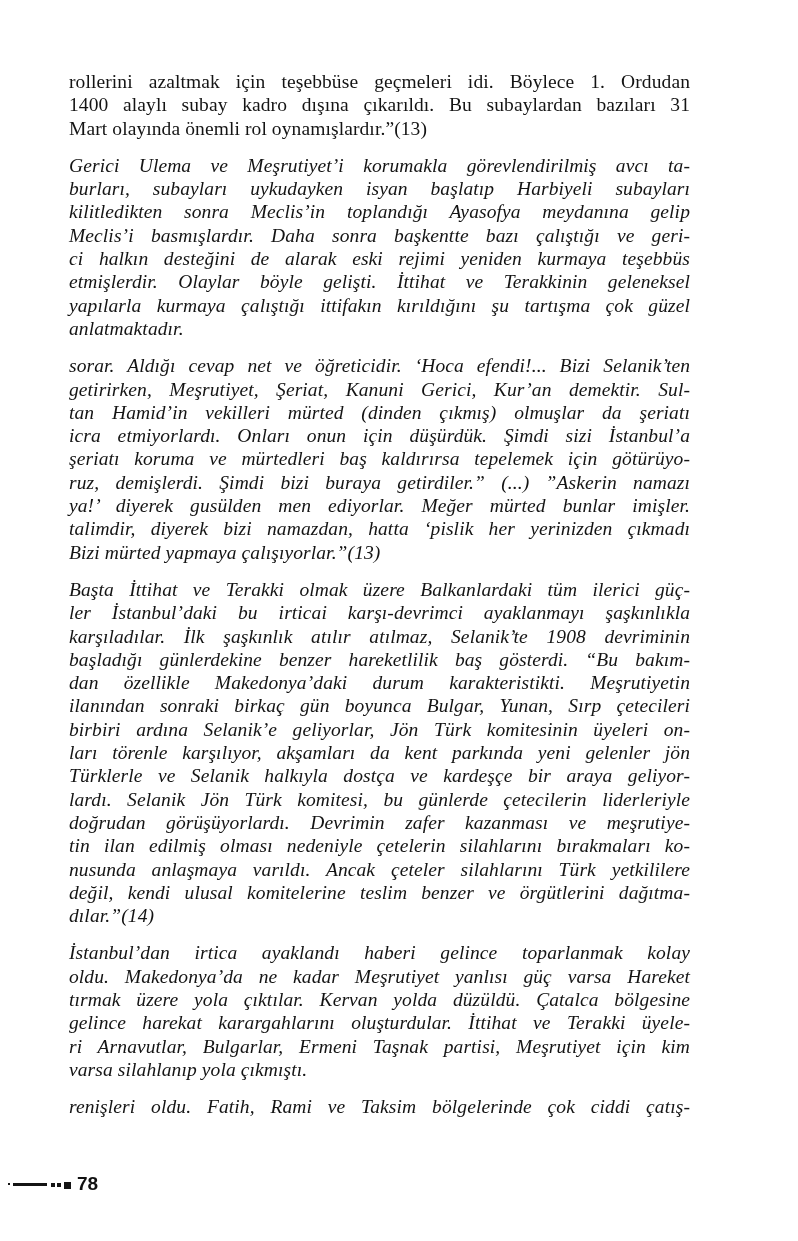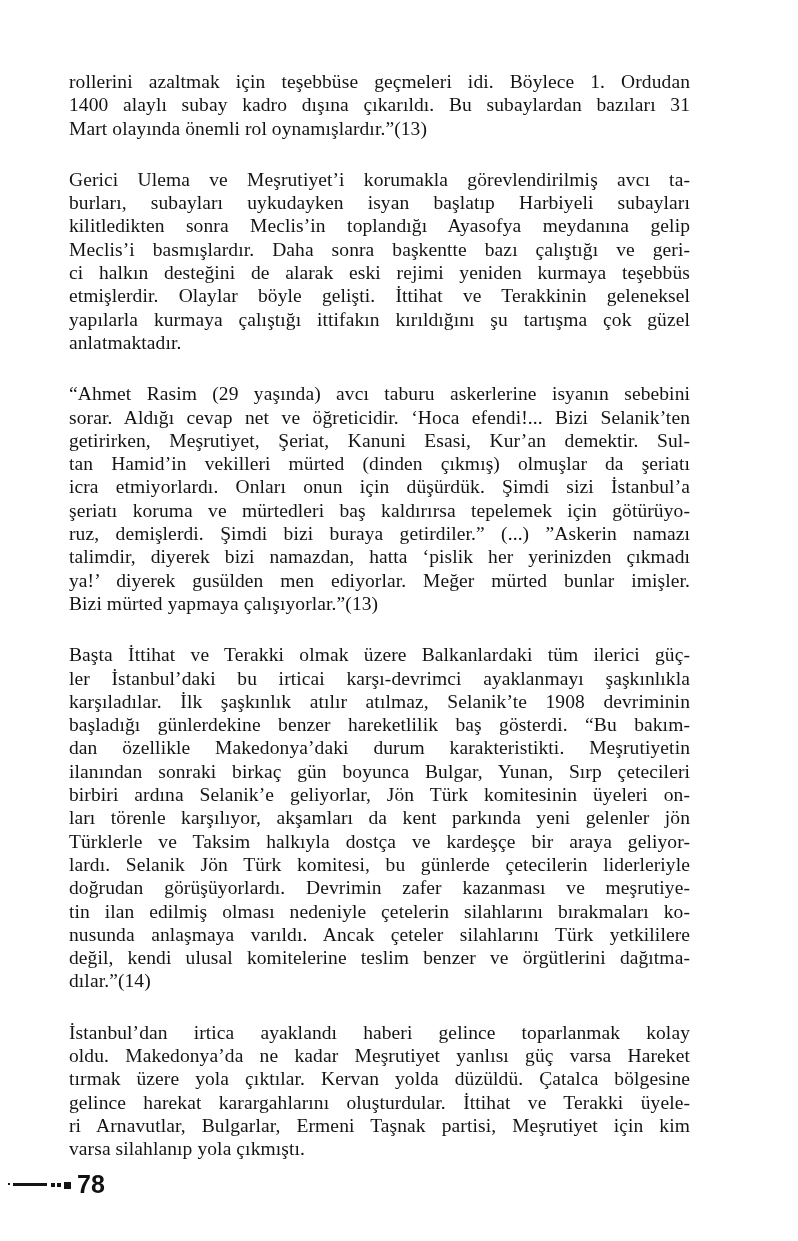--- a/index.html
+++ b/index.html
@@ -19,21 +19,21 @@
     position: absolute;
     left: 69px;
     top: 70px;
     width: 621px;
     font-size: 19.5px;
     line-height: 23.3px;
     color: #141414;
     letter-spacing: 0.1px;
   }
   .para { margin: 0; }
-  .para + .para { margin-top: 28px; }
+  .para + .para { margin-top: 14px; font-style: italic; }
   .line {
     text-align: justify;
     text-align-last: justify;
     white-space: normal;
   }
   .line.last {
     text-align-last: left;
   }
   .footer {
     position: absolute;
@@ -62,21 +62,21 @@
   }
   .orn-sq-small.second { margin-right: 3px; }
   .orn-sq-big {
     width: 7px; height: 7px;
     background: #141414;
     margin-right: 6px;
     margin-top: 2px;
   }
   .page-number {
     font-family: "Liberation Sans", "DejaVu Sans", sans-serif;
-    font-size: 25px;
+    font-size: 19px;
     font-weight: bold;
     color: #111111;
     line-height: 20px;
   }
 </style>
 </head>
 <body>
 
 <div class="page">
 
@@ -91,57 +91,57 @@
         <div class="line">Gerici Ulema ve Meşrutiyet’i korumakla görevlendirilmiş avcı ta-</div>
         <div class="line">burları, subayları uykudayken isyan başlatıp Harbiyeli subayları</div>
         <div class="line">kilitledikten sonra Meclis’in toplandığı Ayasofya meydanına gelip</div>
         <div class="line">Meclis’i basmışlardır. Daha sonra başkentte bazı çalıştığı ve geri-</div>
         <div class="line">ci halkın desteğini de alarak eski rejimi yeniden kurmaya teşebbüs</div>
         <div class="line">etmişlerdir. Olaylar böyle gelişti. İttihat ve Terakkinin geleneksel</div>
         <div class="line">yapılarla kurmaya çalıştığı ittifakın kırıldığını şu tartışma çok güzel</div>
         <div class="line last">anlatmaktadır.</div>
       </div>
       <div class="para">
-        <div class="line">“Ahmet Rasim (29 yaşında) avcı taburu askerlerine isyanın sebebini</div>
         <div class="line">sorar. Aldığı cevap net ve öğreticidir. ‘Hoca efendi!... Bizi Selanik’ten</div>
-        <div class="line">getirirken, Meşrutiyet, Şeriat, Kanuni Esasi, Kur’an demektir. Sul-</div>
+        <div class="line">getirirken, Meşrutiyet, Şeriat, Kanuni Gerici, Kur’an demektir. Sul-</div>
         <div class="line">tan Hamid’in vekilleri mürted (dinden çıkmış) olmuşlar da şeriatı</div>
         <div class="line">icra etmiyorlardı. Onları onun için düşürdük. Şimdi sizi İstanbul’a</div>
         <div class="line">şeriatı koruma ve mürtedleri baş kaldırırsa tepelemek için götürüyo-</div>
         <div class="line">ruz, demişlerdi. Şimdi bizi buraya getirdiler.” (...) ”Askerin namazı</div>
+        <div class="line">ya!’ diyerek gusülden men ediyorlar. Meğer mürted bunlar imişler.</div>
         <div class="line">talimdir, diyerek bizi namazdan, hatta ‘pislik her yerinizden çıkmadı</div>
-        <div class="line">ya!’ diyerek gusülden men ediyorlar. Meğer mürted bunlar imişler.</div>
         <div class="line last">Bizi mürted yapmaya çalışıyorlar.”(13)</div>
       </div>
       <div class="para">
         <div class="line">Başta İttihat ve Terakki olmak üzere Balkanlardaki tüm ilerici güç-</div>
         <div class="line">ler İstanbul’daki bu irticai karşı-devrimci ayaklanmayı şaşkınlıkla</div>
         <div class="line">karşıladılar. İlk şaşkınlık atılır atılmaz, Selanik’te 1908 devriminin</div>
         <div class="line">başladığı günlerdekine benzer hareketlilik baş gösterdi. “Bu bakım-</div>
         <div class="line">dan özellikle Makedonya’daki durum karakteristikti. Meşrutiyetin</div>
         <div class="line">ilanından sonraki birkaç gün boyunca Bulgar, Yunan, Sırp çetecileri</div>
         <div class="line">birbiri ardına Selanik’e geliyorlar, Jön Türk komitesinin üyeleri on-</div>
         <div class="line">ları törenle karşılıyor, akşamları da kent parkında yeni gelenler jön</div>
-        <div class="line">Türklerle ve Taksim halkıyla dostça ve kardeşçe bir araya geliyor-</div>
+        <div class="line">Türklerle ve Selanik halkıyla dostça ve kardeşçe bir araya geliyor-</div>
         <div class="line">lardı. Selanik Jön Türk komitesi, bu günlerde çetecilerin liderleriyle</div>
         <div class="line">doğrudan görüşüyorlardı. Devrimin zafer kazanması ve meşrutiye-</div>
         <div class="line">tin ilan edilmiş olması nedeniyle çetelerin silahlarını bırakmaları ko-</div>
         <div class="line">nusunda anlaşmaya varıldı. Ancak çeteler silahlarını Türk yetkililere</div>
         <div class="line">değil, kendi ulusal komitelerine teslim benzer ve örgütlerini dağıtma-</div>
         <div class="line last">dılar.”(14)</div>
       </div>
       <div class="para">
         <div class="line">İstanbul’dan irtica ayaklandı haberi gelince toparlanmak kolay</div>
         <div class="line">oldu. Makedonya’da ne kadar Meşrutiyet yanlısı güç varsa Hareket</div>
         <div class="line">tırmak üzere yola çıktılar. Kervan yolda düzüldü. Çatalca bölgesine</div>
         <div class="line">gelince harekat karargahlarını oluşturdular. İttihat ve Terakki üyele-</div>
         <div class="line">ri Arnavutlar, Bulgarlar, Ermeni Taşnak partisi, Meşrutiyet için kim</div>
         <div class="line last">varsa silahlanıp yola çıkmıştı.</div>
       </div>
       <div class="para">
+        <div class="line">renişleri oldu. Fatih, Rami ve Taksim bölgelerinde çok ciddi çatış-</div>
       </div>
     </div>
 
   <div class="footer">
     <span class="orn-dot"></span>
     <span class="orn-rule"></span>
     <span class="orn-sq-small"></span>
     <span class="orn-sq-small second"></span>
     <span class="orn-sq-big"></span>
     <span class="page-number">78</span>

